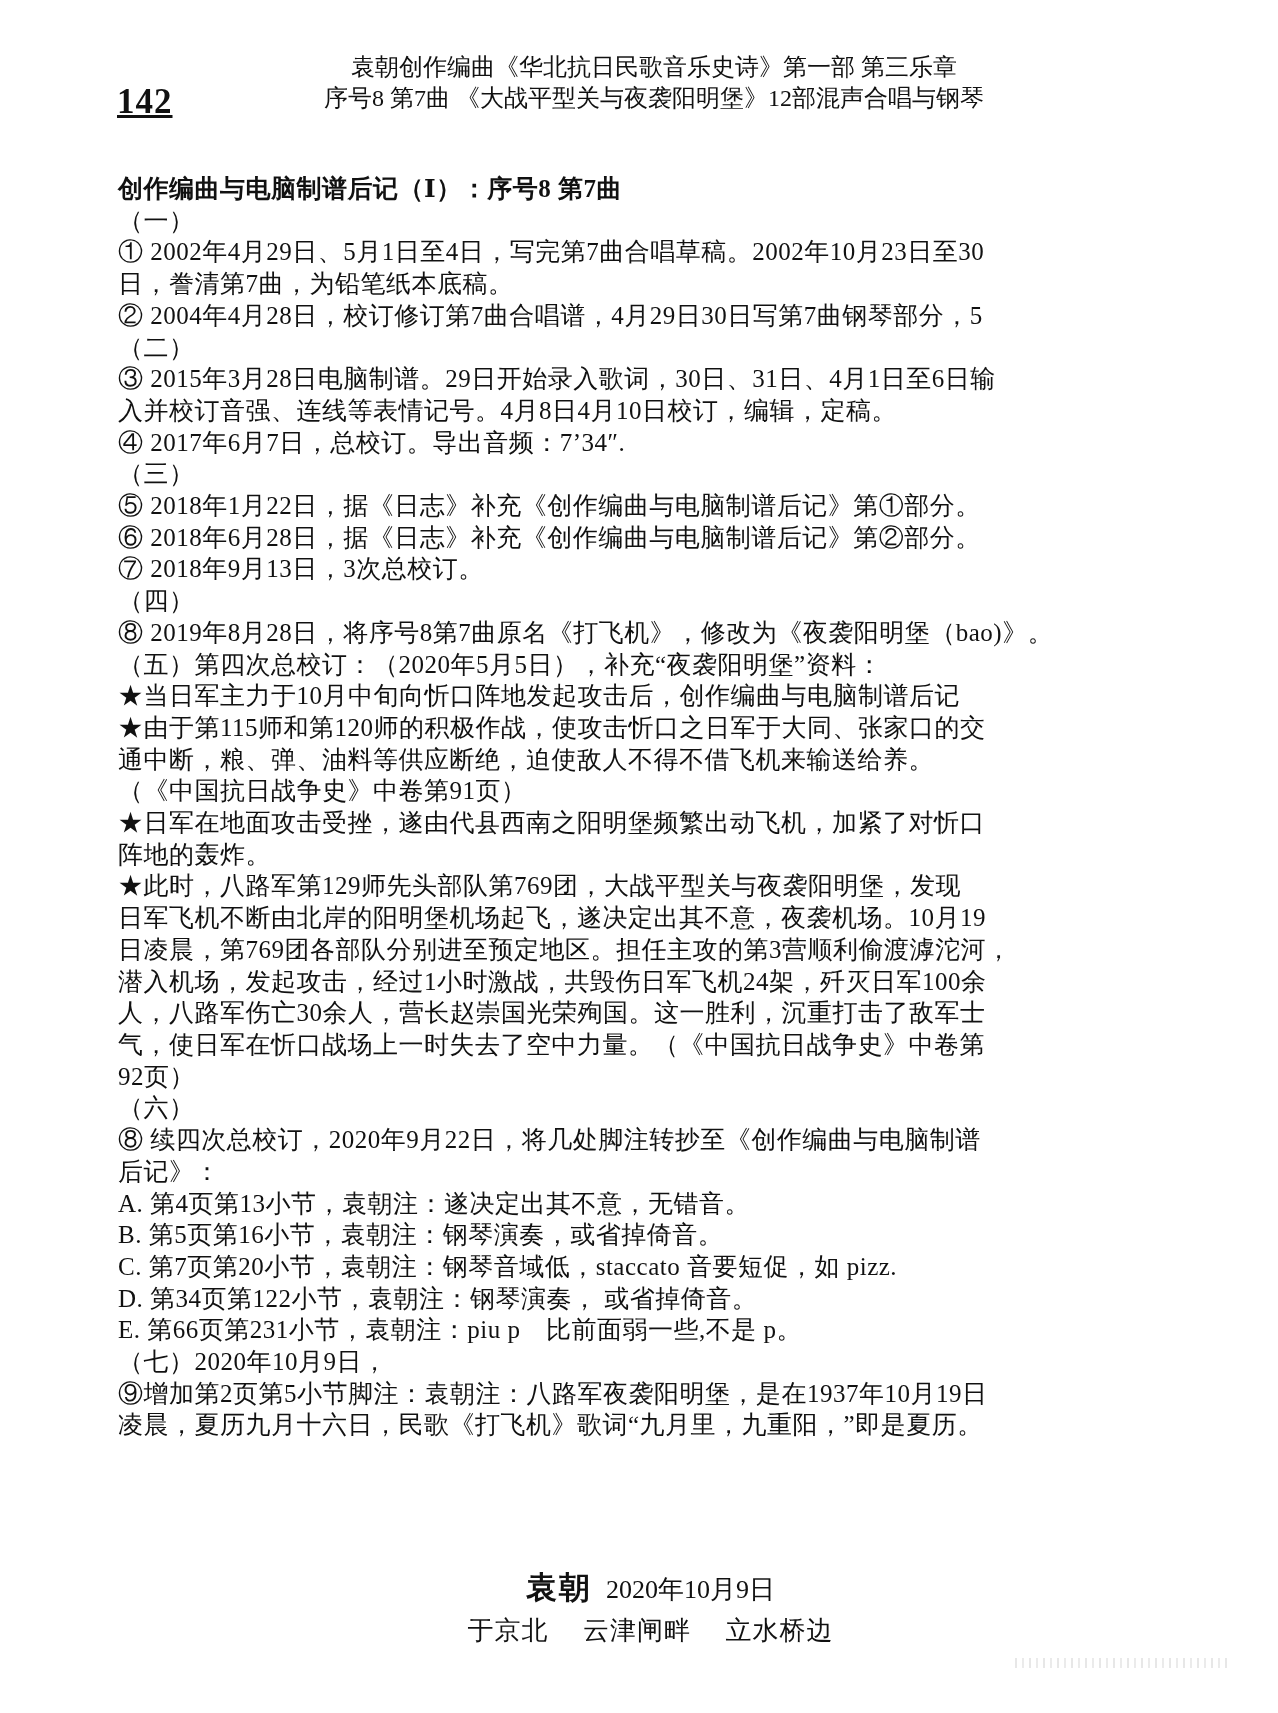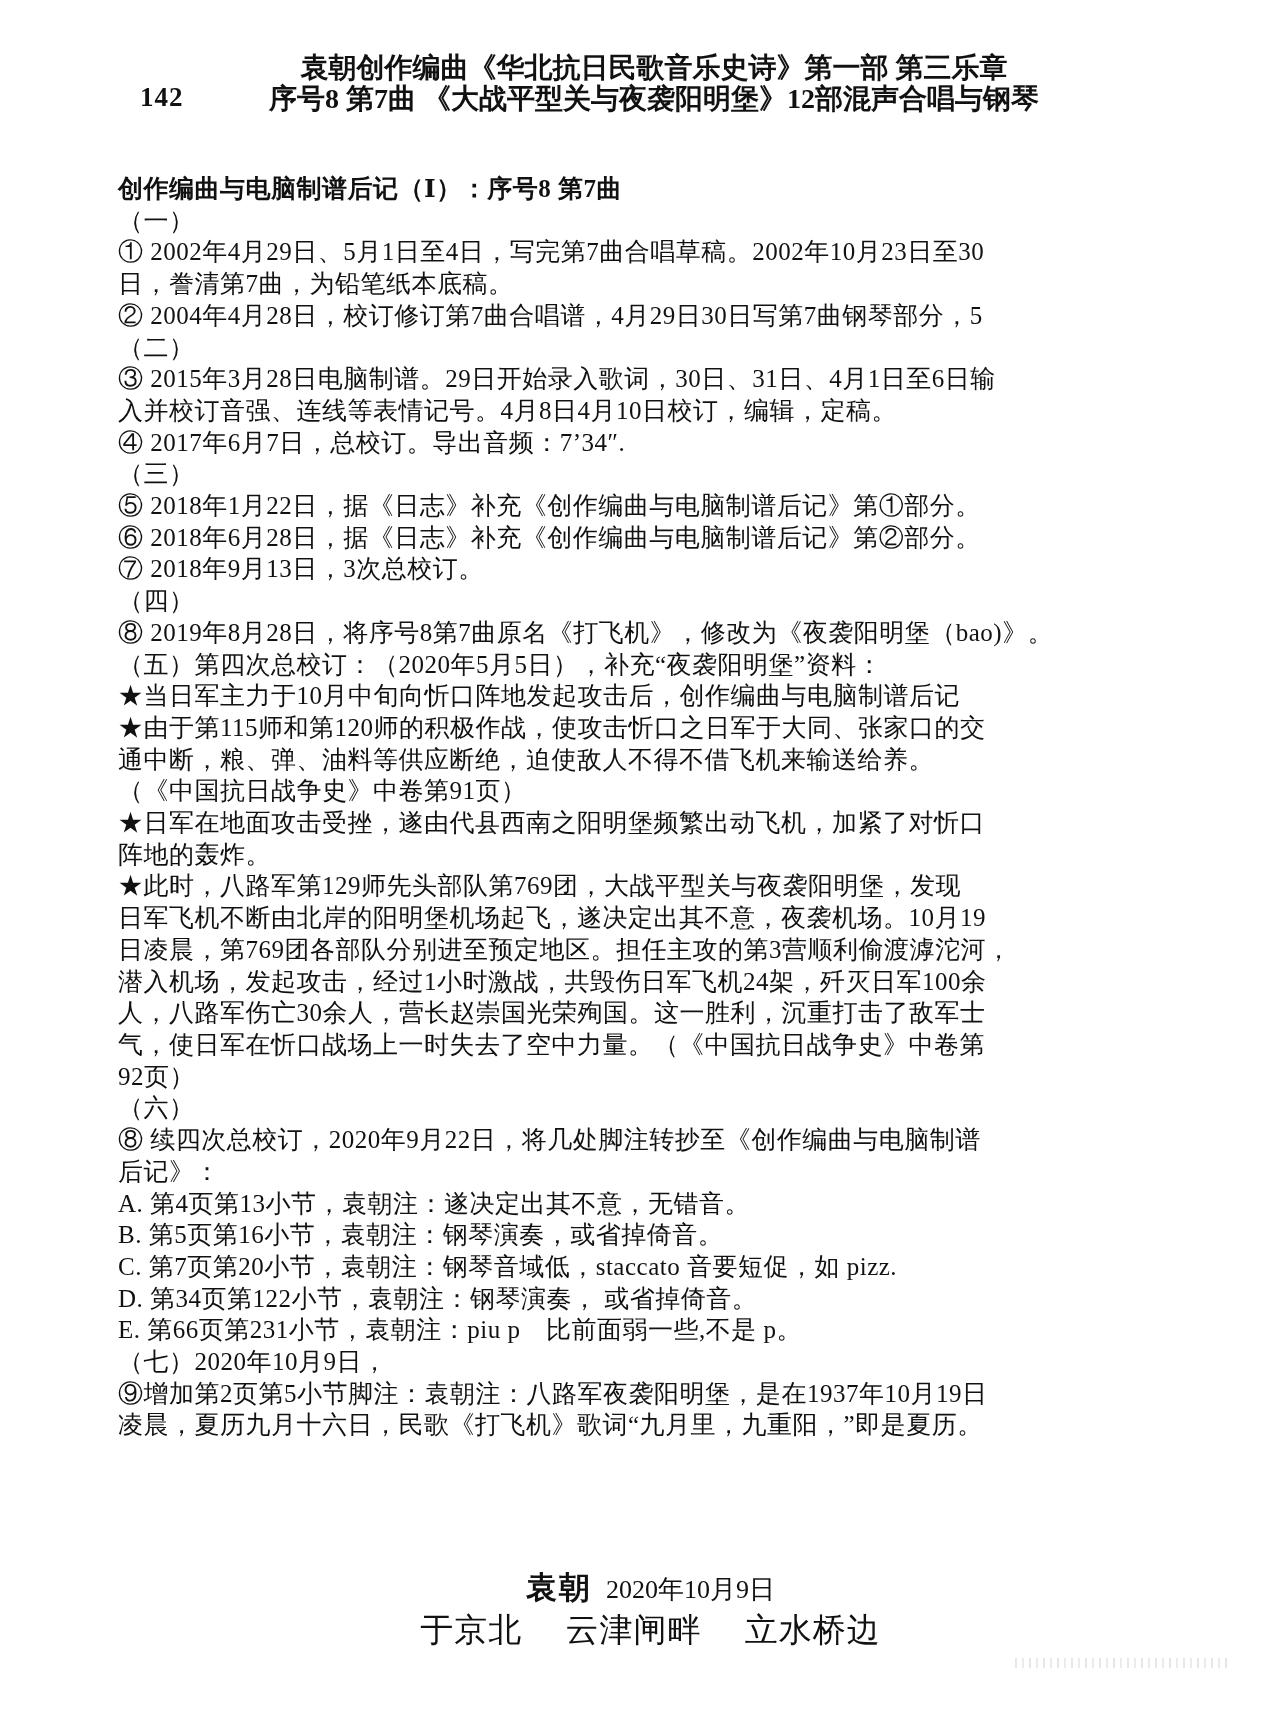--- a/index.html
+++ b/index.html
@@ -13,34 +13,35 @@
     height: 1713px;
     margin: 0 auto;
     background: #ffffff;
     overflow: hidden;
     font-family: "Liberation Serif", "DejaVu Serif", serif;
     color: #111111;
   }
   
   .page-number {
     position: absolute;
-    left: 140px;
+    left: 117px;
     top: 82px;
-    font-size: 27px;
+    font-size: 35px;
     font-weight: bold;
     letter-spacing: 1px;
+    text-decoration: underline;
   }
   .header {
     position: absolute;
     left: 120px;
     right: 90px;
     top: 52px;
     text-align: center;
-    font-weight: bold;
-    font-size: 28px;
+    font-weight: normal;
+    font-size: 24px;
     line-height: 31px;
     white-space: nowrap;
   }
   
   .body-text {
     position: absolute;
     left: 118px;
     top: 173px;
     width: 1065px;
     font-size: 25px;
@@ -70,21 +71,21 @@
   .signature .sig-name {
     font-weight: bold;
     font-size: 31px;
     letter-spacing: 2px;
     margin-right: 14px;
   }
   .signature .sig-date {
     font-size: 26px;
   }
   .signature .sig-location {
-    font-size: 33px;
+    font-size: 26px;
     letter-spacing: 1px;
   }
   
   .scan-artifact {
     position: absolute;
     left: 1015px;
     top: 1658px;
     width: 215px;
     height: 10px;
     background: repeating-linear-gradient(

